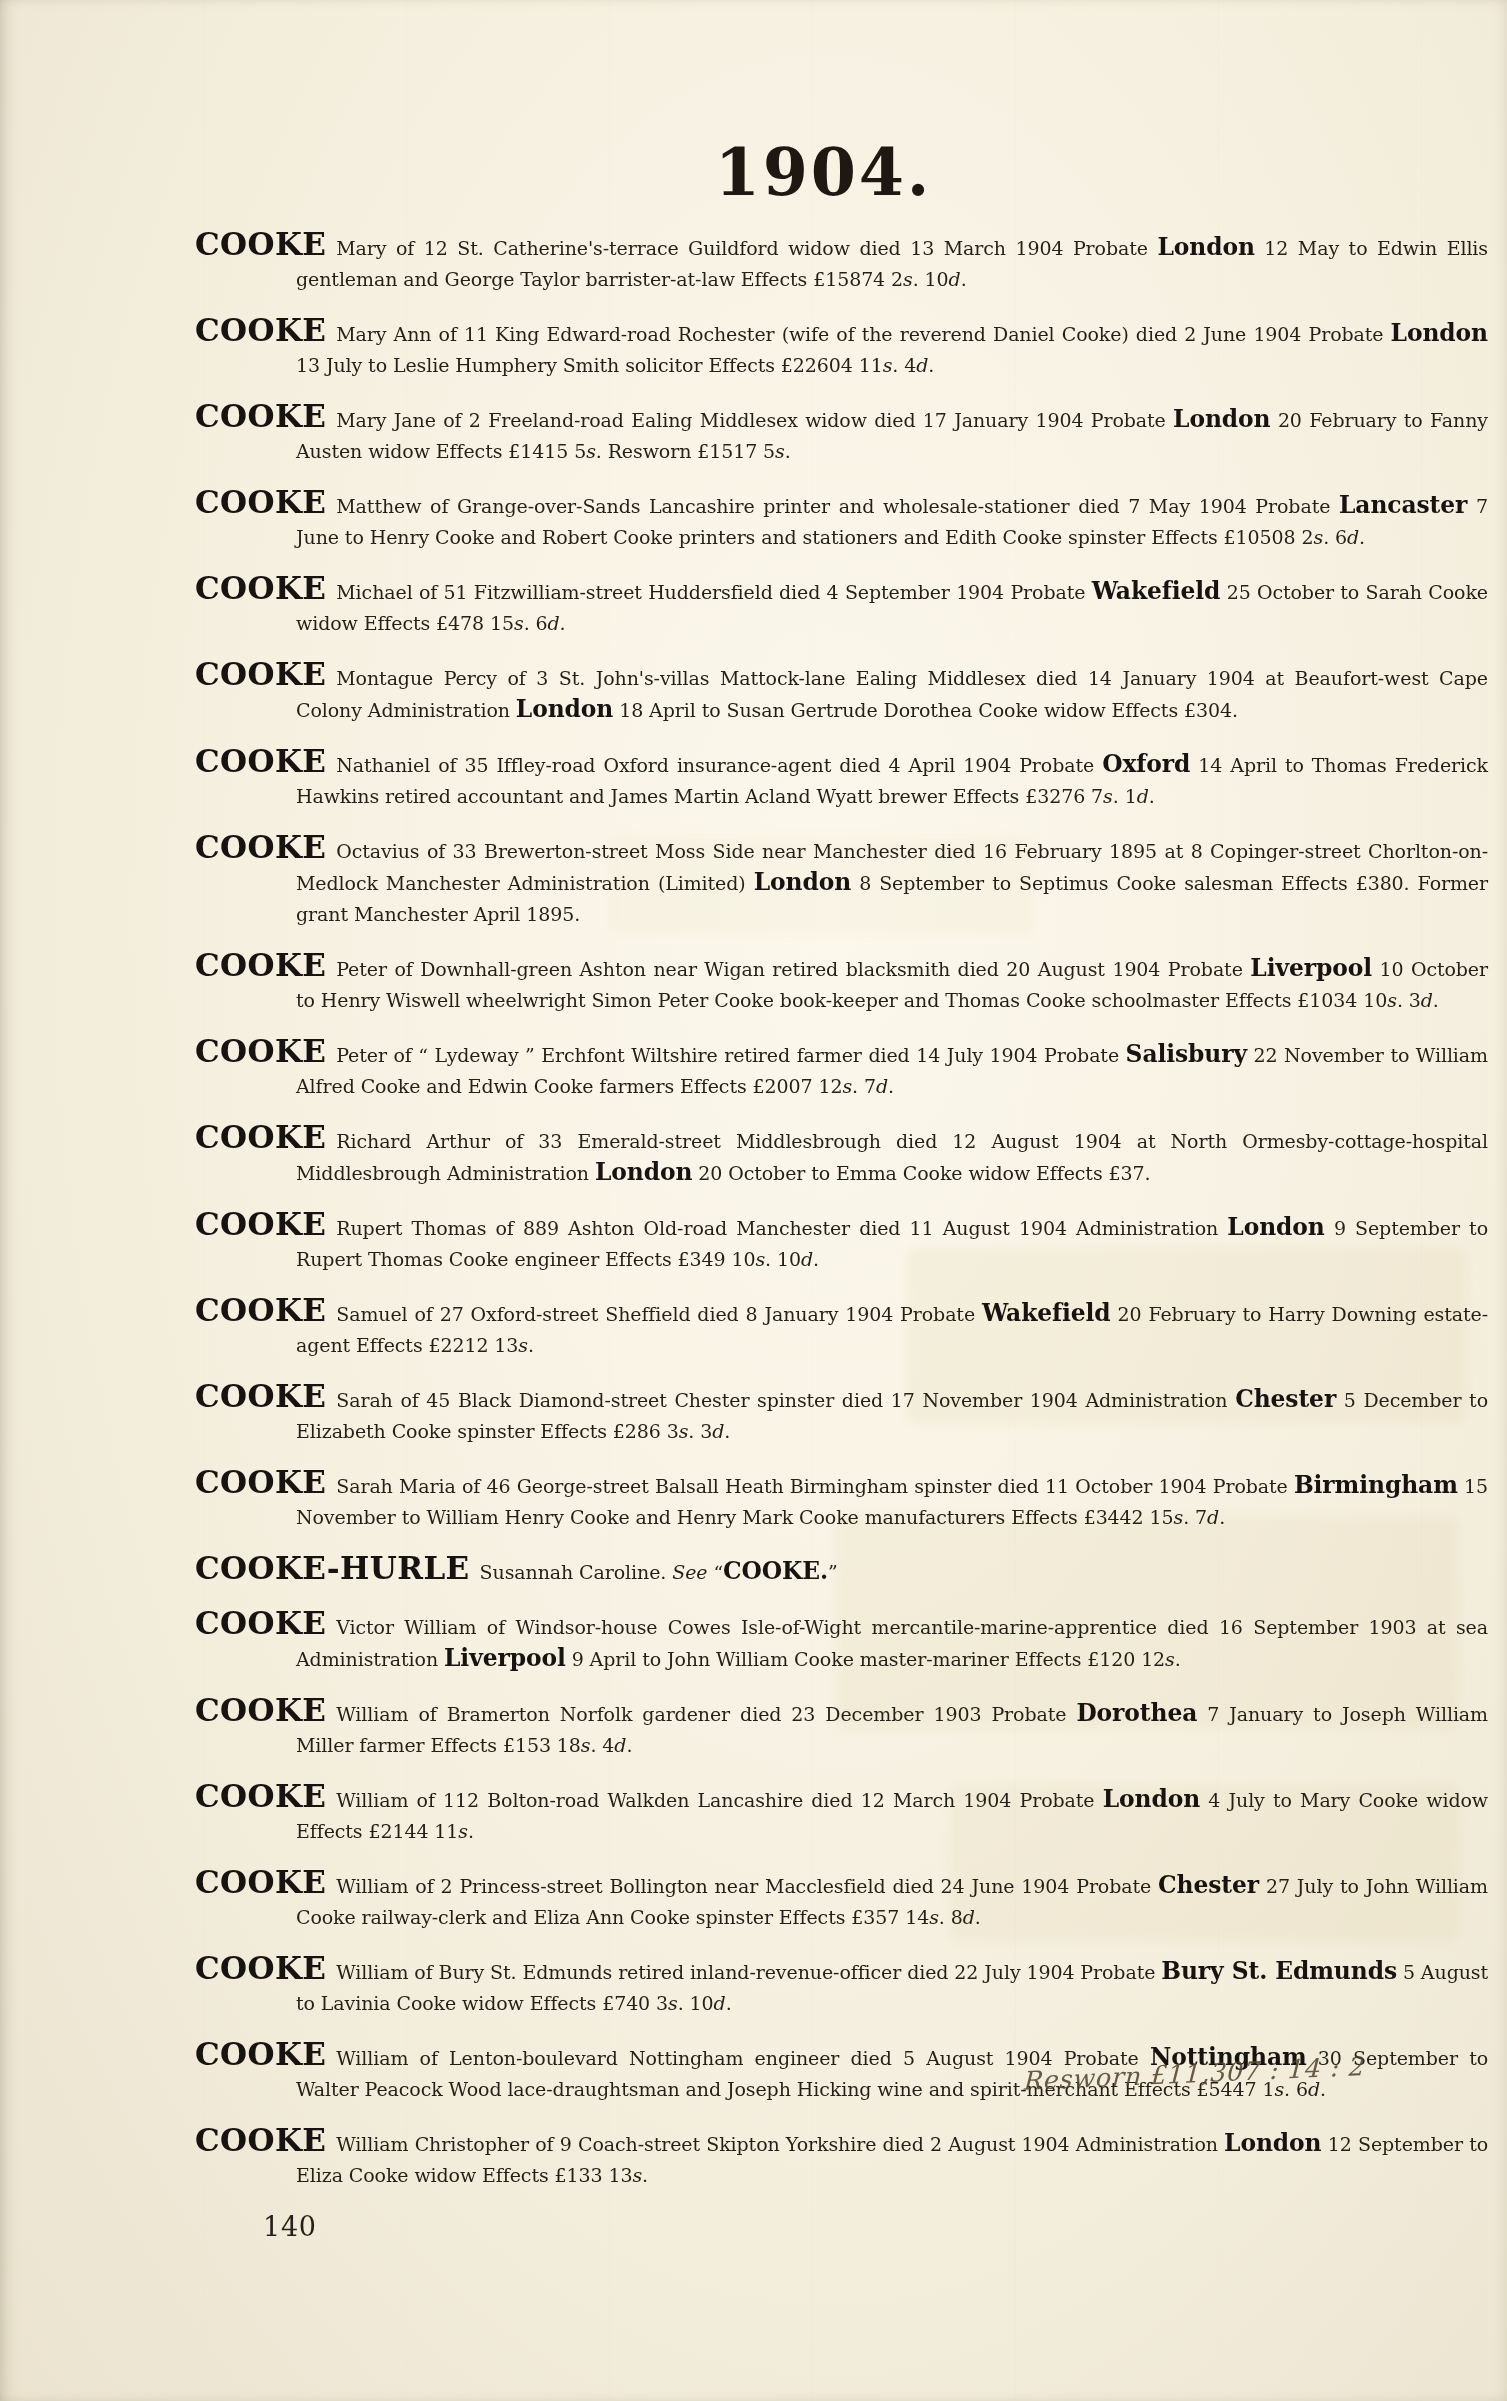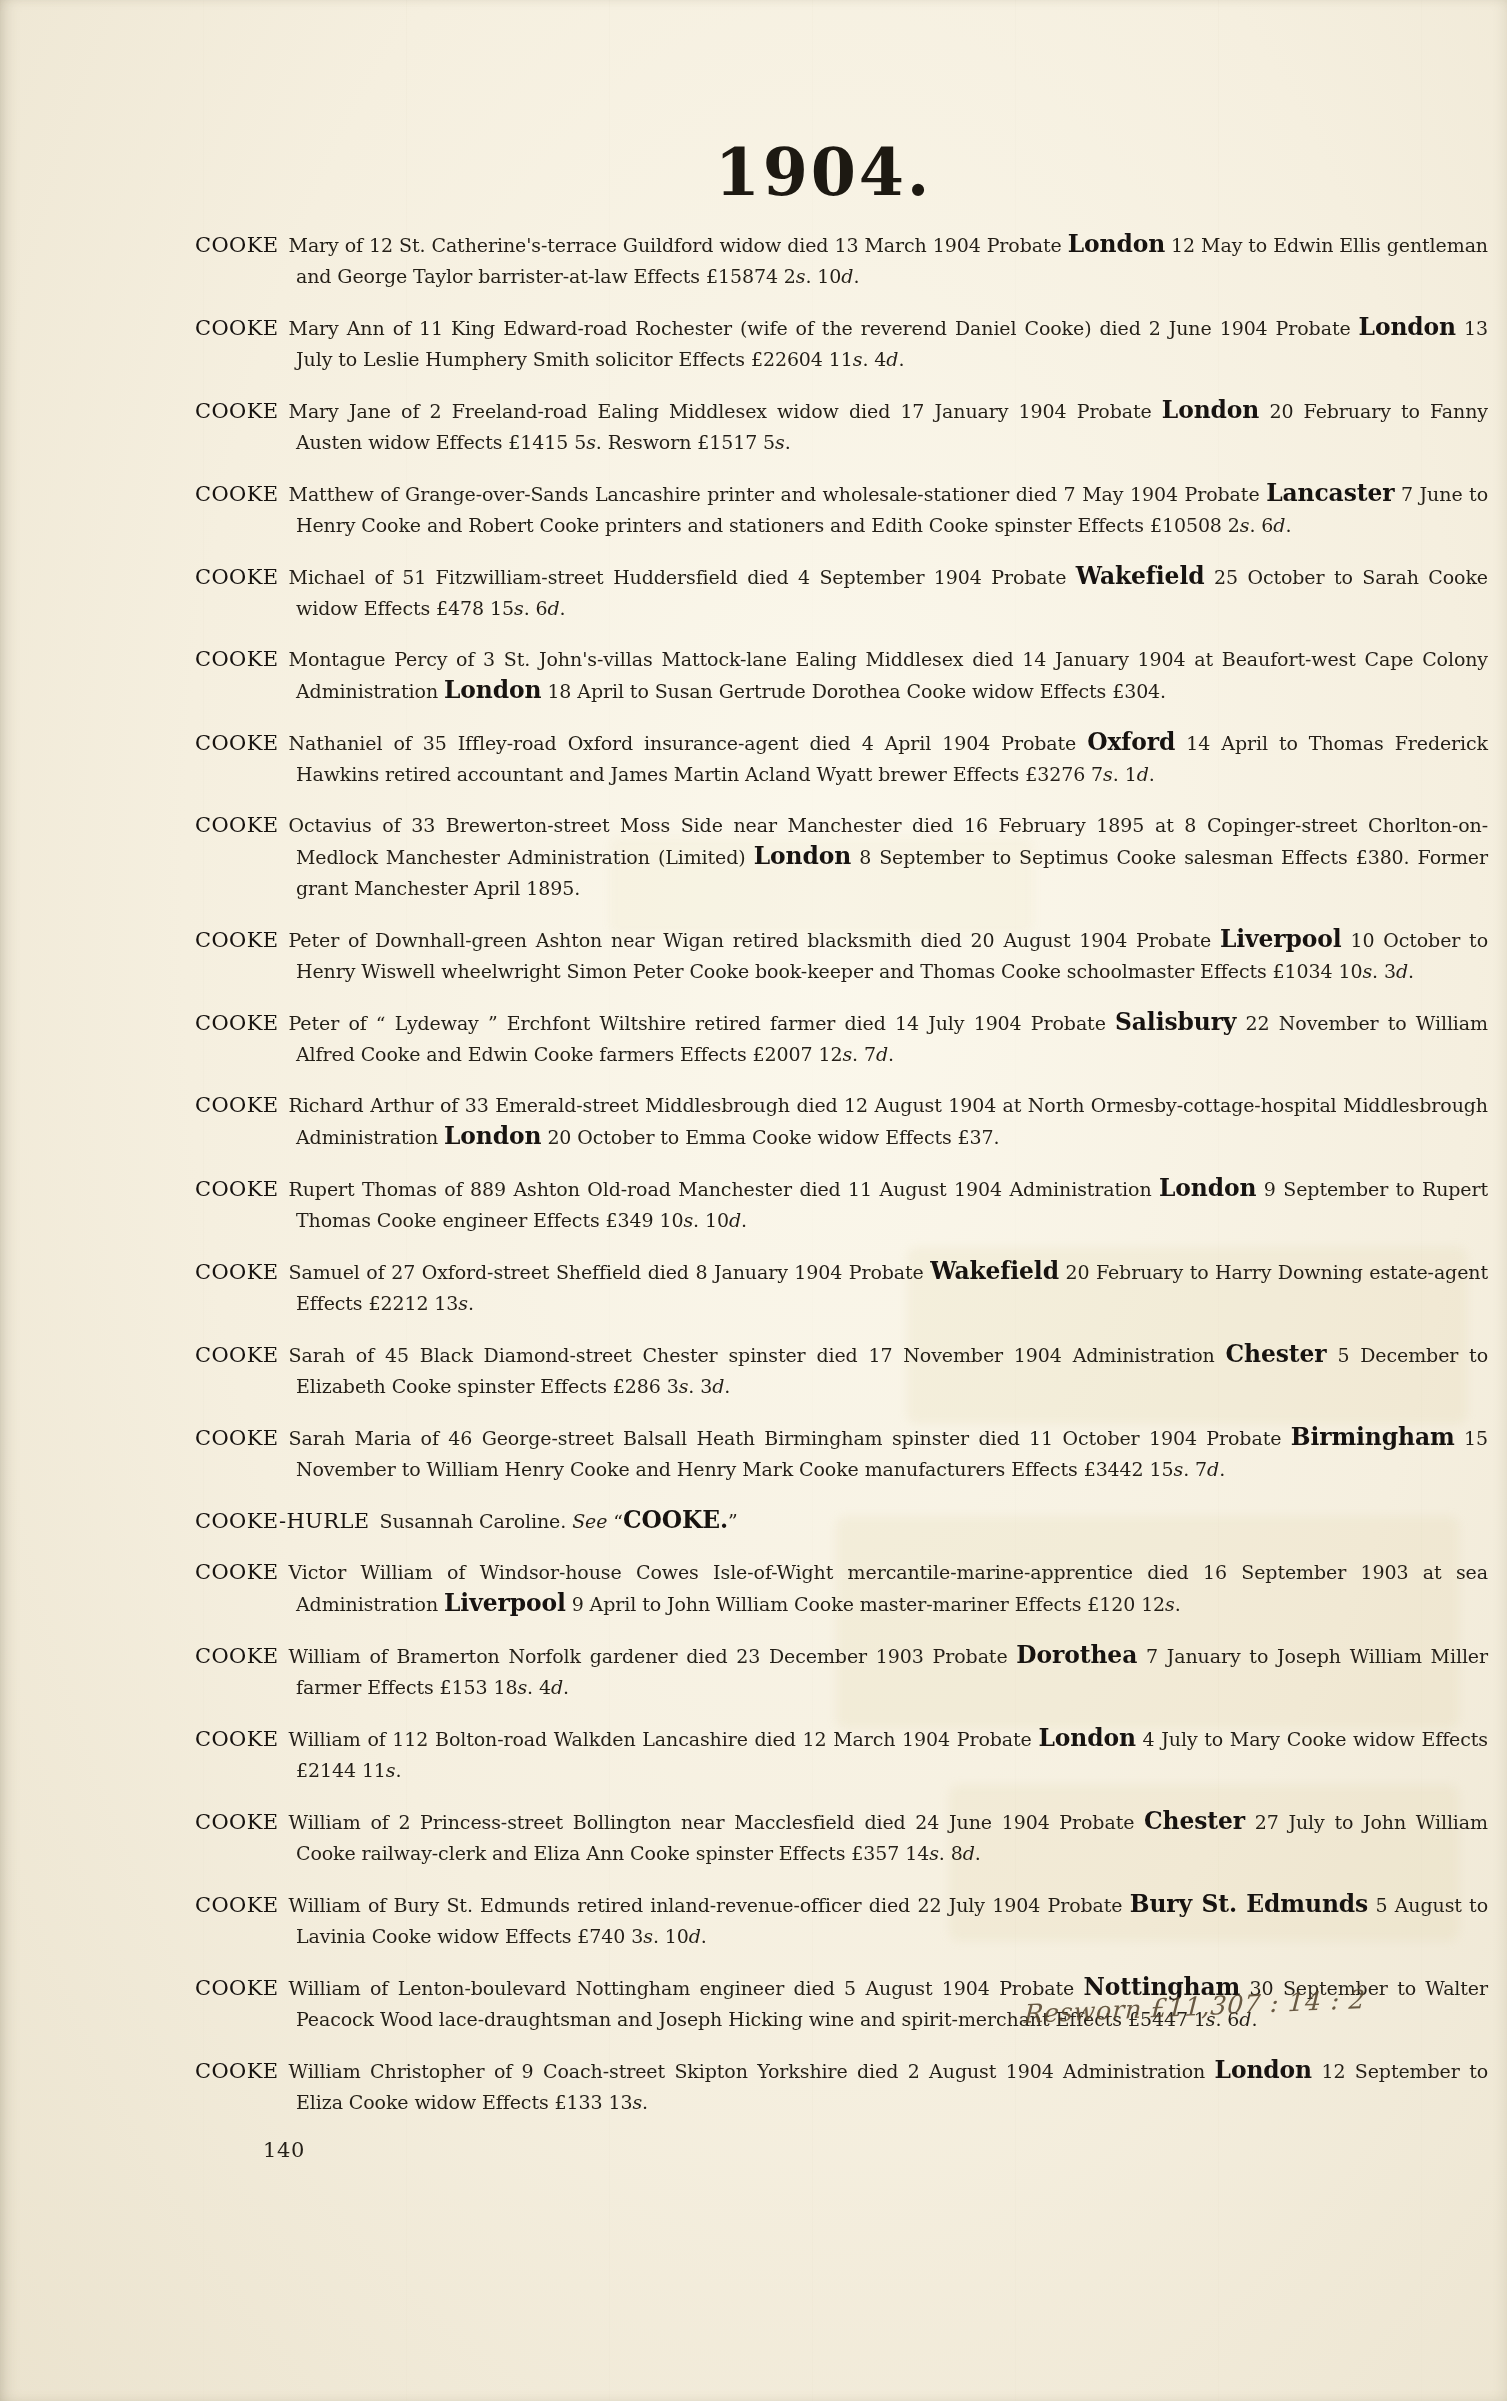--- a/index.html
+++ b/index.html
@@ -47,22 +47,22 @@
     margin: 0;
     font-size: 19px;
     line-height: 31px;
     letter-spacing: -0.1px;
     text-align: justify;
     text-align-last: left;
     padding-left: 101px;
     text-indent: -101px;
   }
   .headword {
-    font-weight: 400;
-    font-size: 21px;
+    font-weight: 700;
+    font-size: 31px;
     letter-spacing: 0.4px;
     color: #171310;
     margin-right: 10px;
     white-space: nowrap;
   }
   .body-text .court {
     font-weight: 700;
     font-size: 23.4px;
     color: #171310;
   }
@@ -78,21 +78,21 @@
     font-size: 25.5px;
     line-height: 28px;
     letter-spacing: 0.7px;
     color: #55452e;
     opacity: 0.88;
     transform: rotate(-2.5deg) skewX(-6deg);
     pointer-events: none;
   }
   .pagenum {
     margin: 17px 0 0 227px;
-    font-size: 21px;
+    font-size: 27px;
     letter-spacing: 0.7px;
   }
   .bleed {
     position: absolute;
     background: rgba(205,185,120,0.10);
     filter: blur(5px);
     border-radius: 10px;
     pointer-events: none;
   }
   .bleed.b1 { left: 907px; top: 1247px; width: 560px; height: 177px; }

